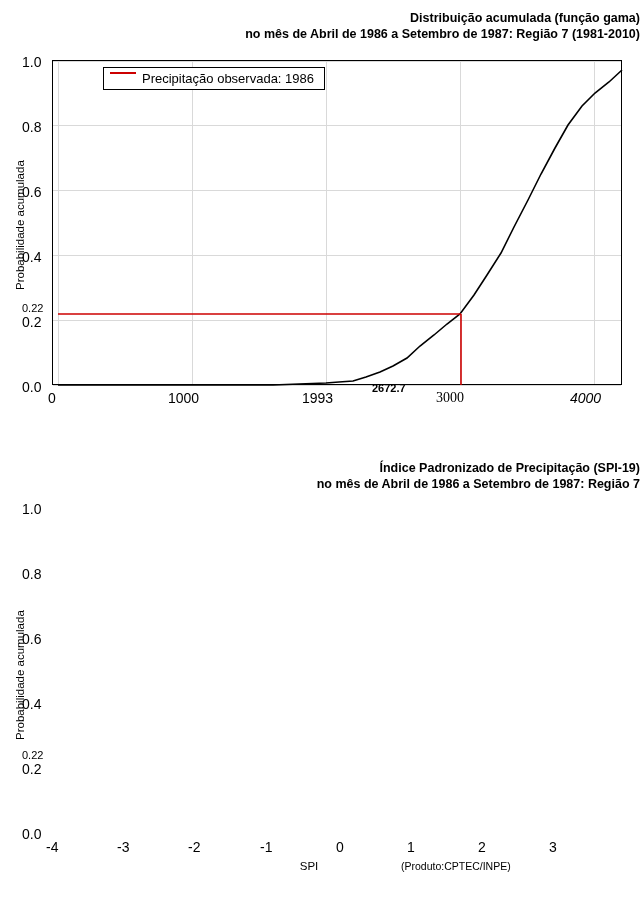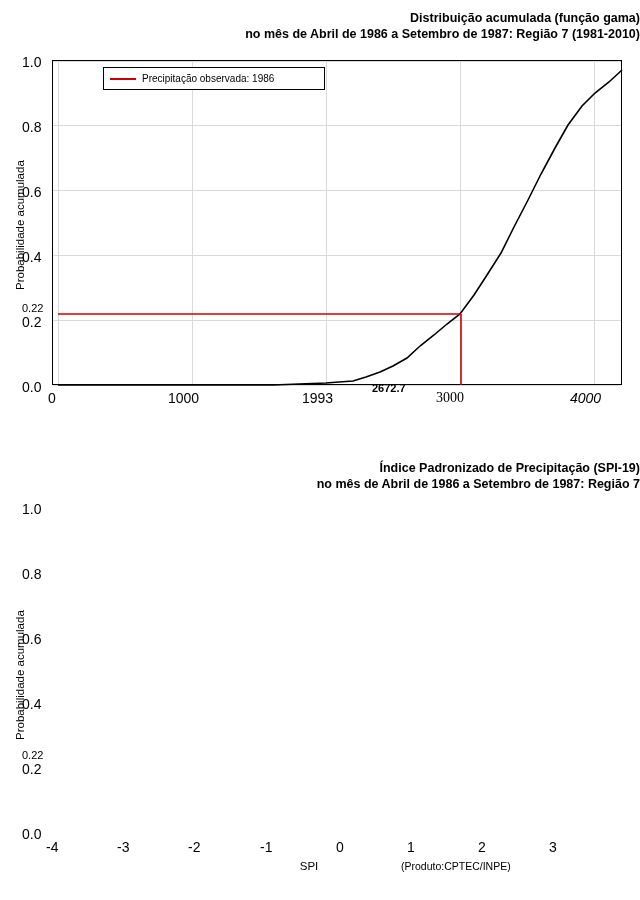--- a/index.html
+++ b/index.html
@@ -76,22 +76,21 @@
 
   .legend-box {
     position: absolute;
     border: 1px solid #000;
     background: #fff;
     box-sizing: border-box;
     padding: 4px 6px;
   }
   .legend-row {
     display: flex;
-    align-items: center;
-    font-size: 10px;
+    font-size: 13px;
     line-height: 13px;
     white-space: nowrap;
   }
   .legend-swatch-line {
     display: inline-block;
     width: 26px;
     height: 0;
     border-top: 2px solid #cc0000;
     margin-right: 6px;
     flex: none;

